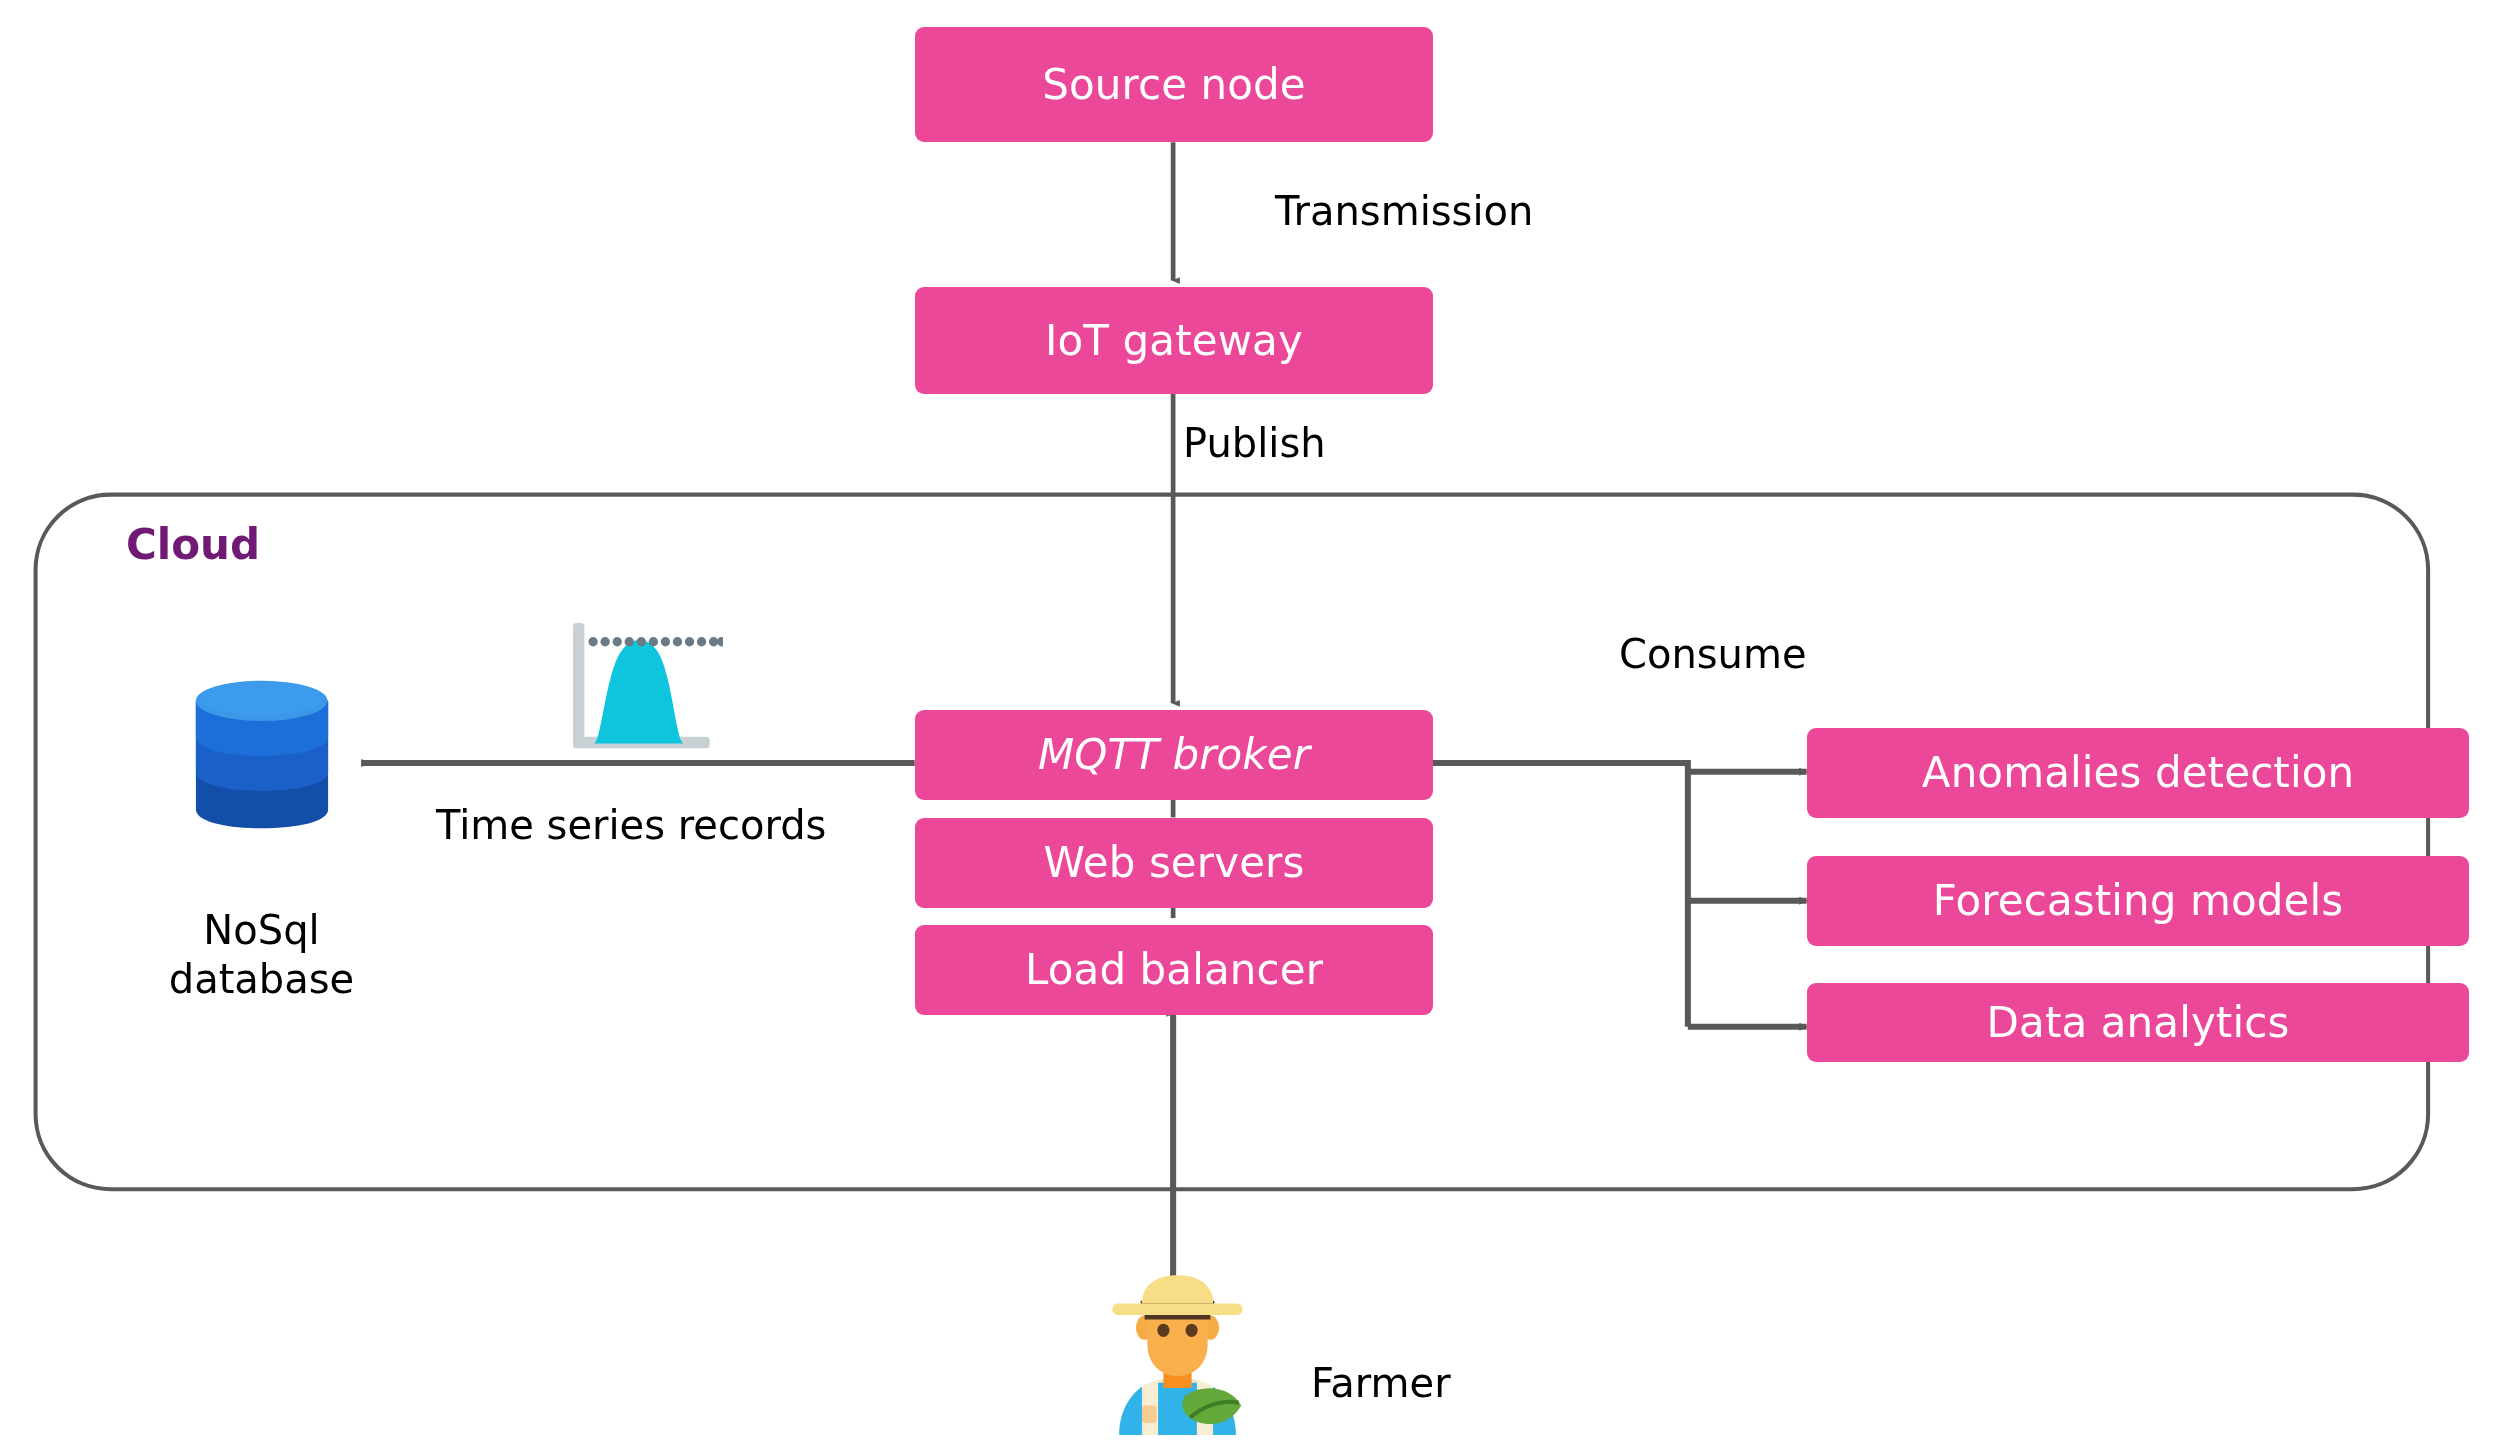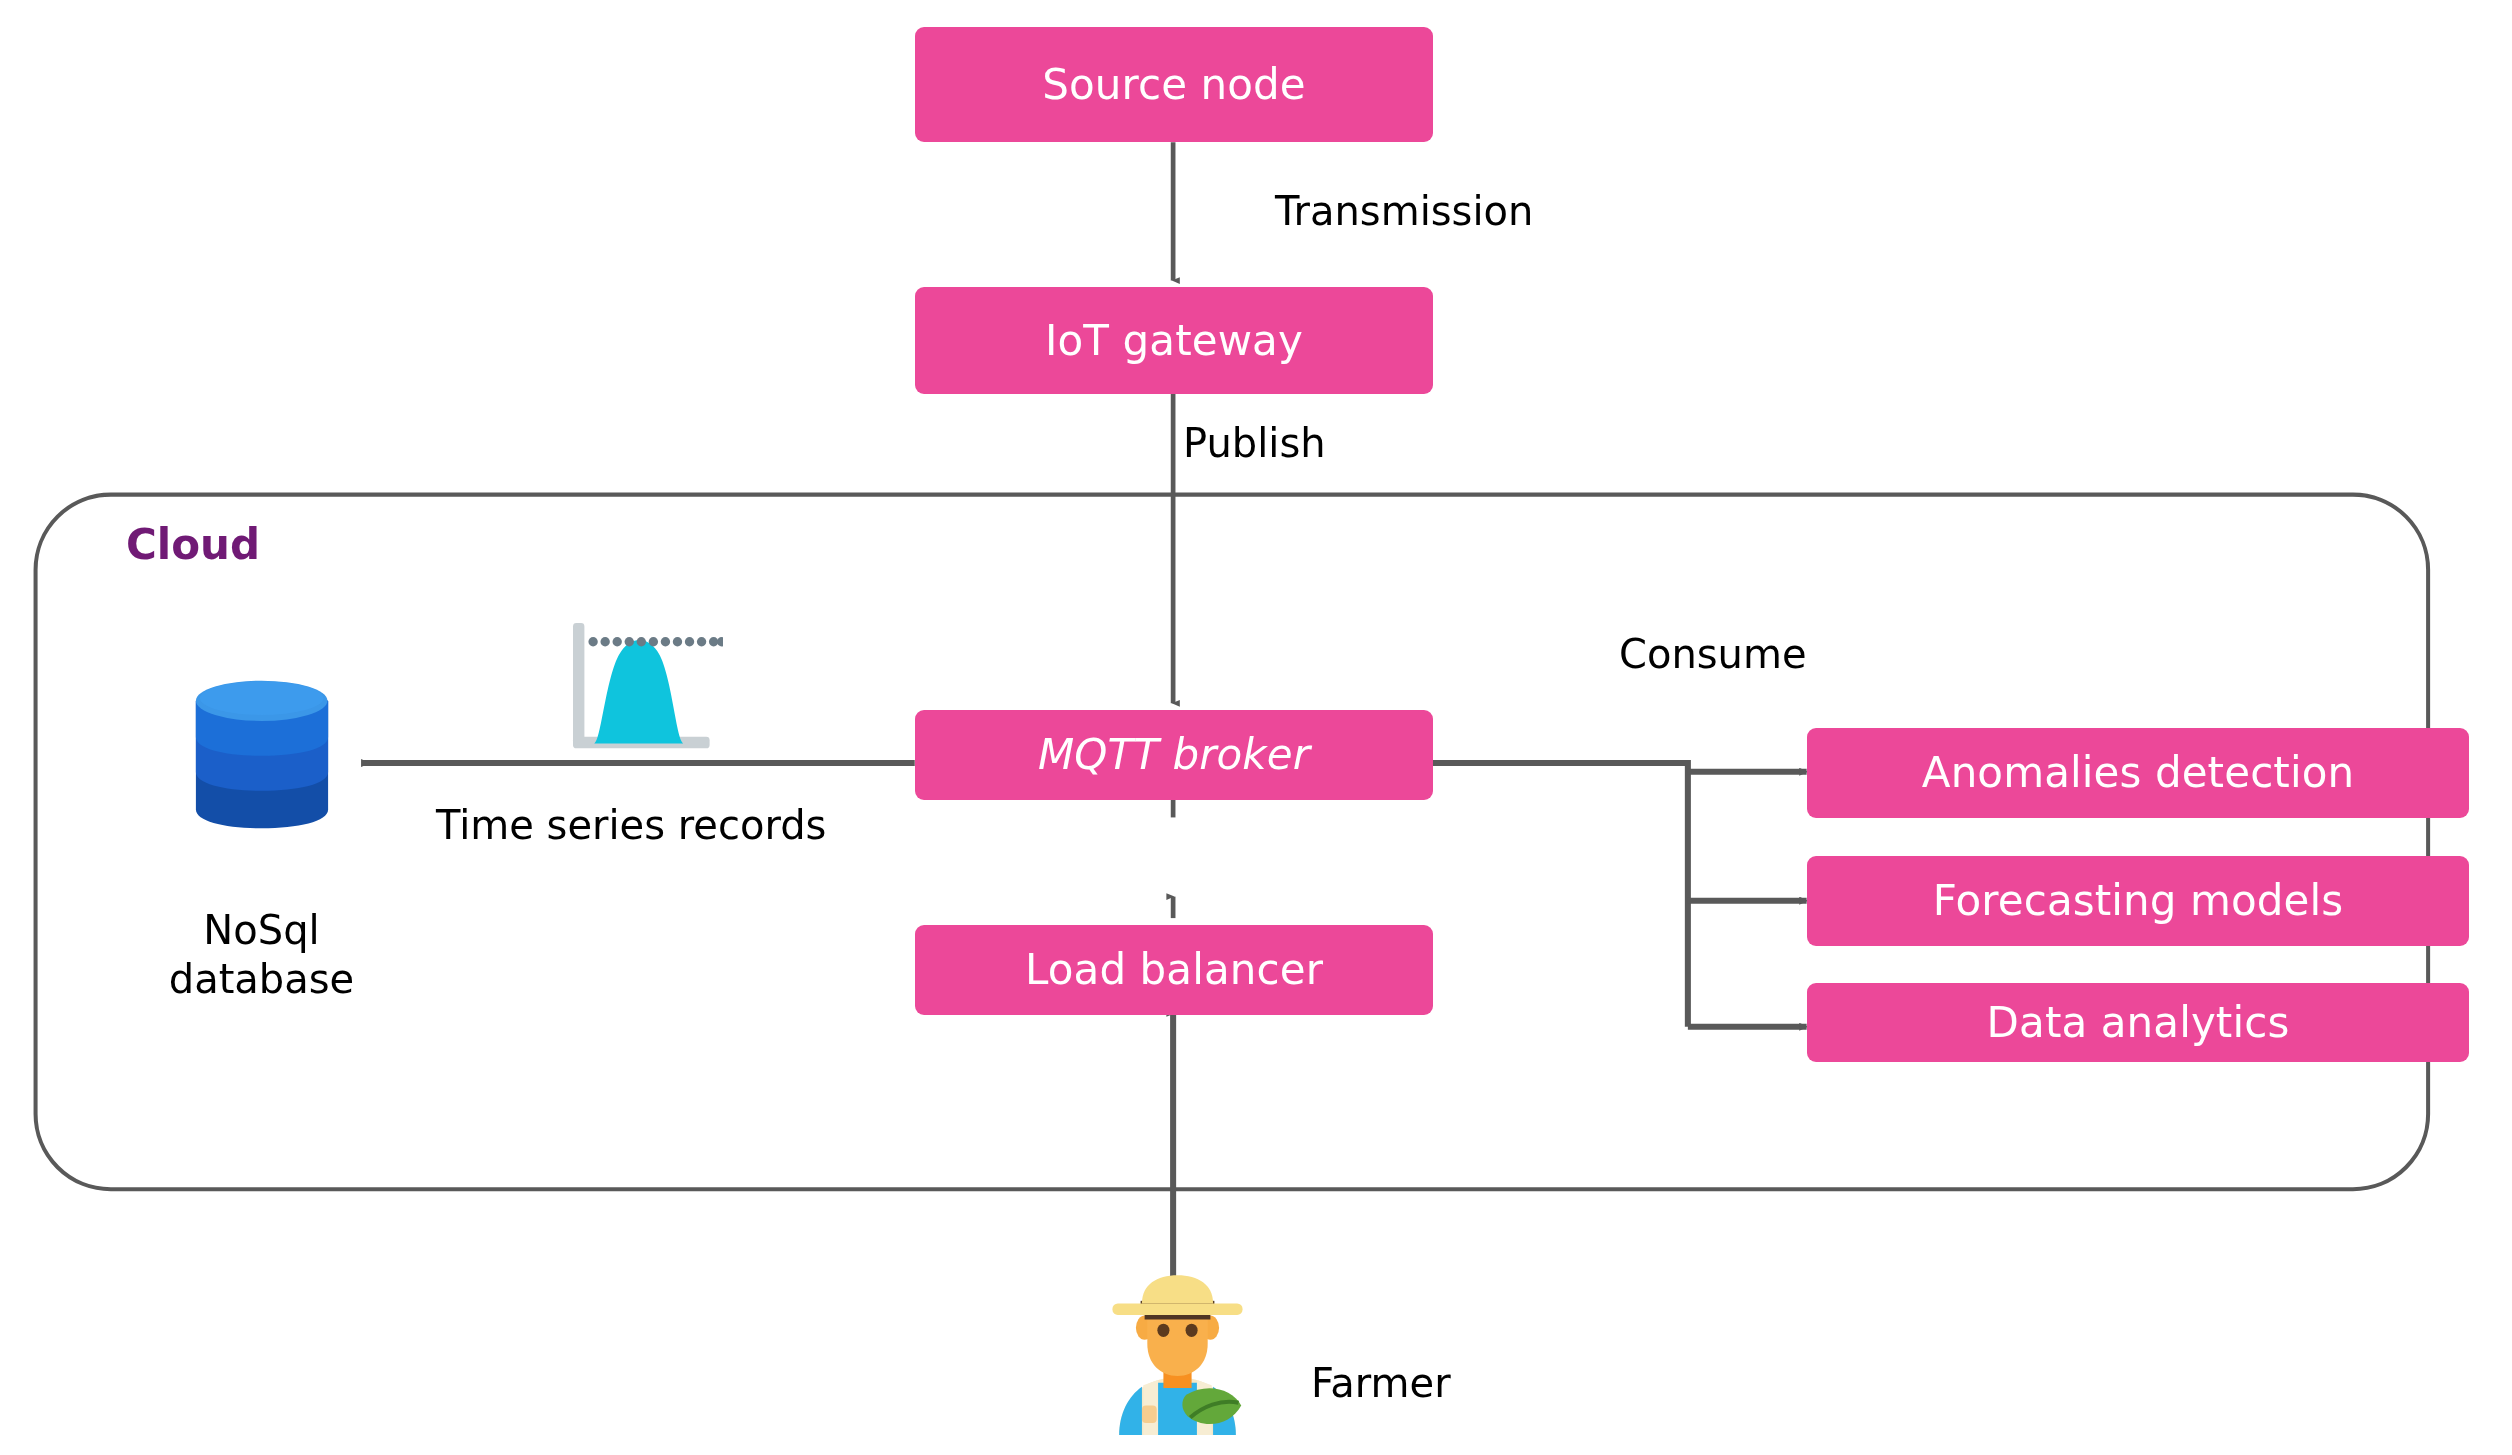--- a/index.html
+++ b/index.html
@@ -137,20 +137,23 @@
   </div>
 
   <div class="node-box" style="left:915px; top:287px; width:518px; height:107px;">
     <span class="node-label">IoT gateway</span>
   </div>
 
   <div class="node-box" style="left:915px; top:710px; width:518px; height:90px;font-style:italic;">
     <span class="node-label">MQTT broker</span>
   </div>
 
+  <div class="node-box" style="left:915px; top:818px; width:518px; height:90px;">
+    <span class="node-label">Web servers</span>
+  </div>
 
   <div class="node-box" style="left:915px; top:925px; width:518px; height:90px;">
     <span class="node-label">Load balancer</span>
   </div>
 
   <div class="node-box" style="left:1807px; top:728px; width:662px; height:90px;">
     <span class="node-label">Anomalies detection</span>
   </div>
 
   <div class="node-box" style="left:1807px; top:856px; width:662px; height:90px;">

